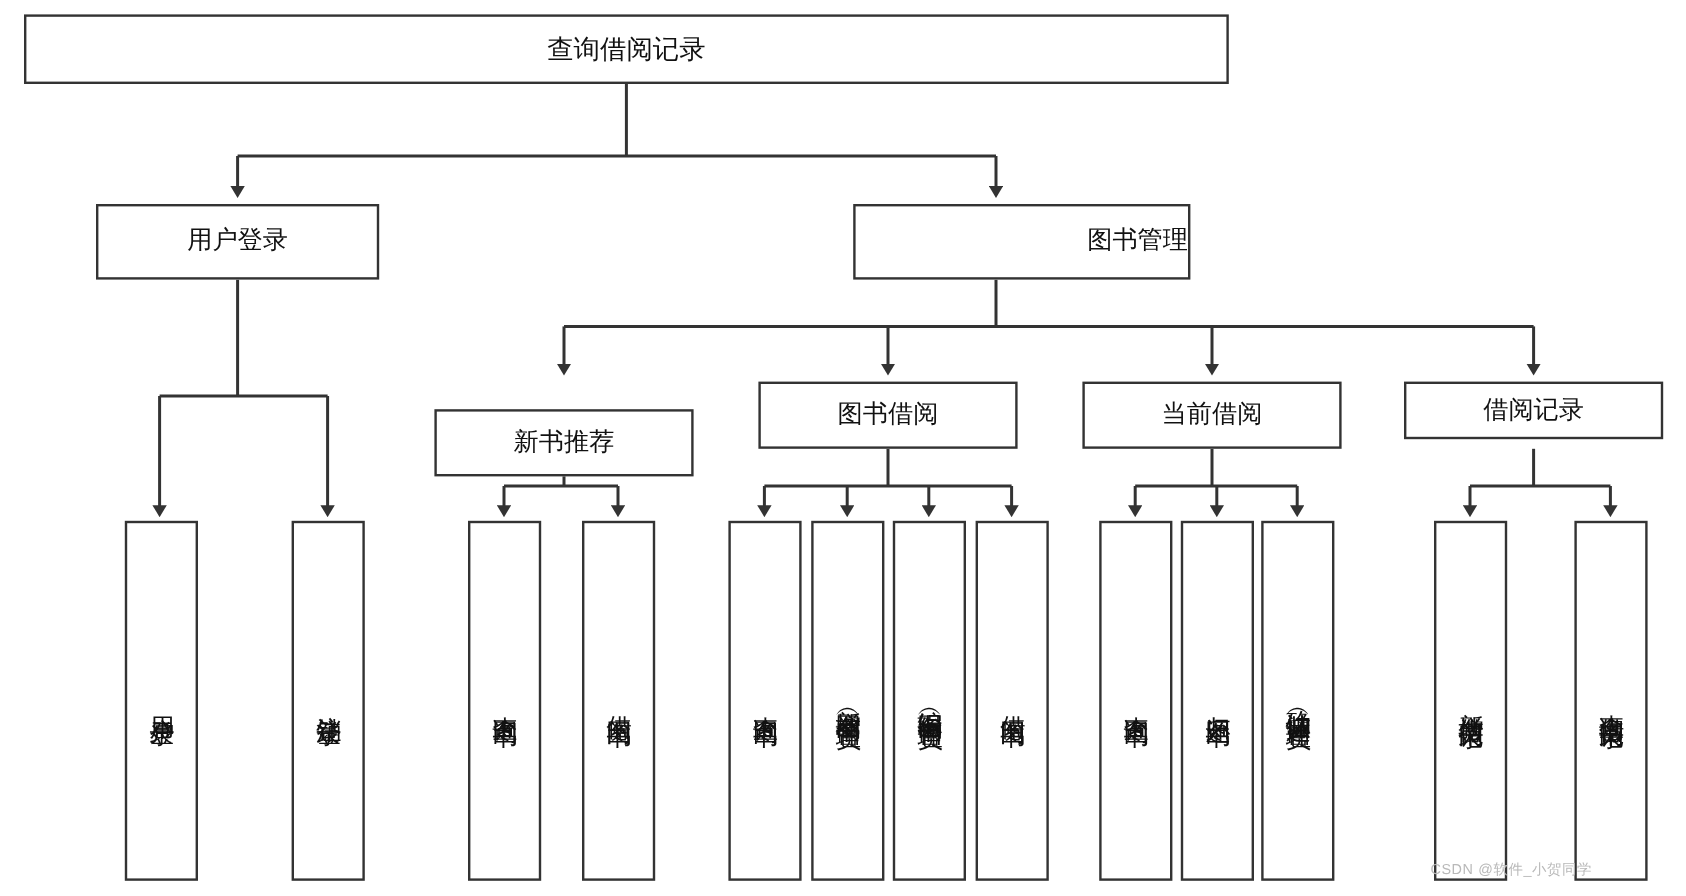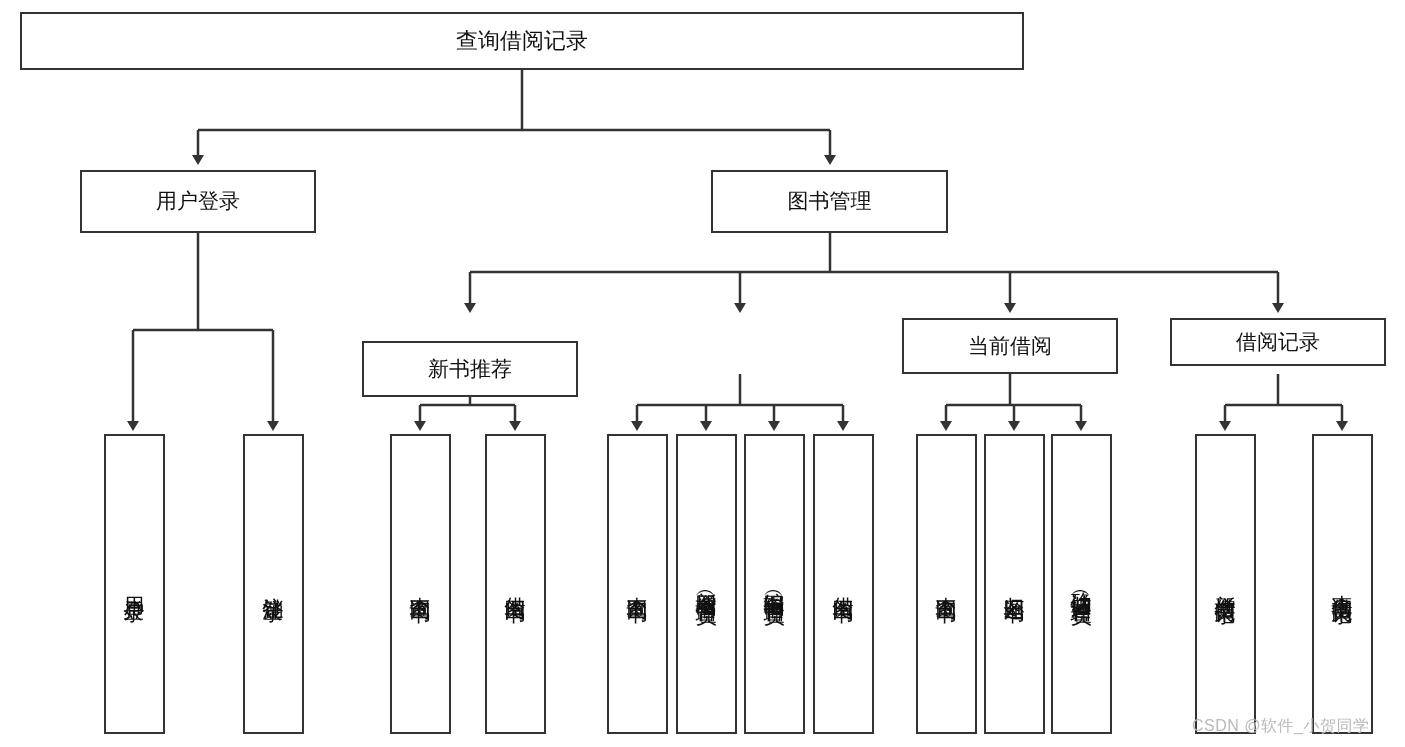--- a/index.html
+++ b/index.html
@@ -56,21 +56,21 @@
   .node.vert .node-label {
     writing-mode: vertical-rl;
     text-orientation: upright;
     font-size: 21px;
     letter-spacing: 2px;
     line-height: 1;
     white-space: nowrap;
   }
   .watermark {
     position: absolute;
-    font-size: 16px;
+    font-size: 12px;
     color: #b9b9b9;
     white-space: nowrap;
     letter-spacing: 0.5px;
   }
 </style>
 </head>
 <body>
 
 <div id="canvas">
 
@@ -125,28 +125,31 @@
   </svg>
 
   <div class="node horiz root" style="left:20px; top:12px; width:1004px; height:58px;">
     <span class="node-label">查询借阅记录</span>
   </div>
 
   <div class="node horiz" style="left:80px; top:170px; width:236px; height:63px;">
     <span class="node-label">用户登录</span>
   </div>
 
-  <div class="node horiz" style="left:711px; top:170px; width:237px; height:63px;">
+  <div class="node horiz" style="left:711px; top:170px; width:281px; height:63px;justify-content:flex-end;">
     <span class="node-label">图书管理</span>
   </div>
 
   <div class="node horiz" style="left:362px; top:318px; width:216px; height:56px;margin-top:23px;">
     <span class="node-label">新书推荐</span>
   </div>
 
+  <div class="node horiz" style="left:632px; top:318px; width:216px; height:56px;">
+    <span class="node-label">图书借阅</span>
+  </div>
 
   <div class="node horiz" style="left:902px; top:318px; width:216px; height:56px;">
     <span class="node-label">当前借阅</span>
   </div>
 
   <div class="node horiz" style="left:1170px; top:318px; width:216px; height:48px;">
     <span class="node-label">借阅记录</span>
   </div>
 
   <div class="node vert" style="left:104px; top:434px; width:61px; height:300px;">

